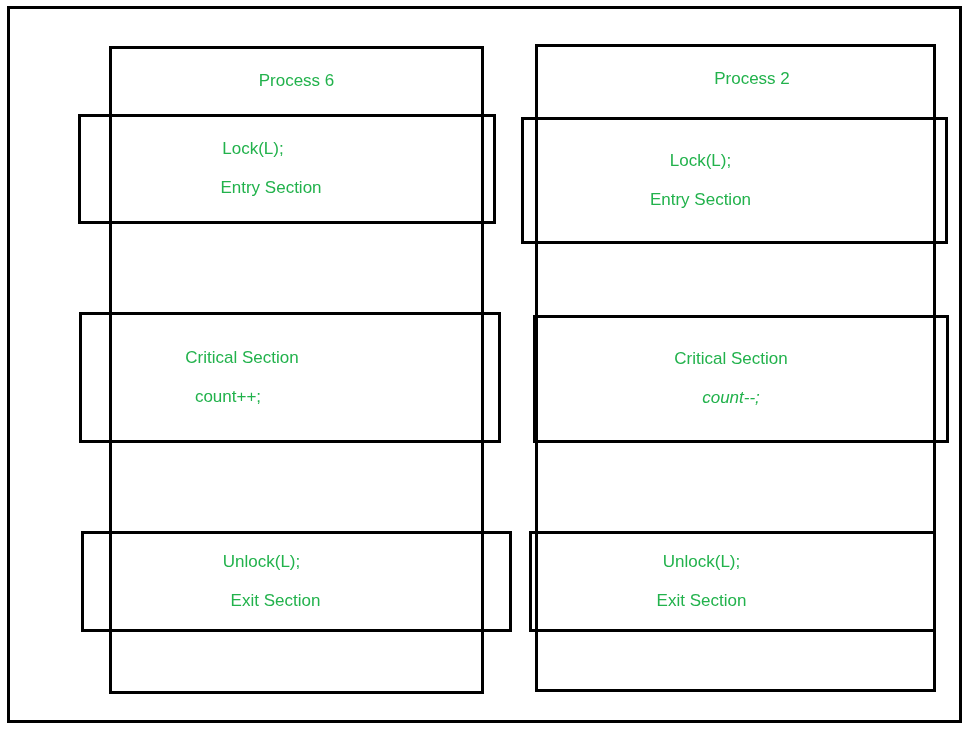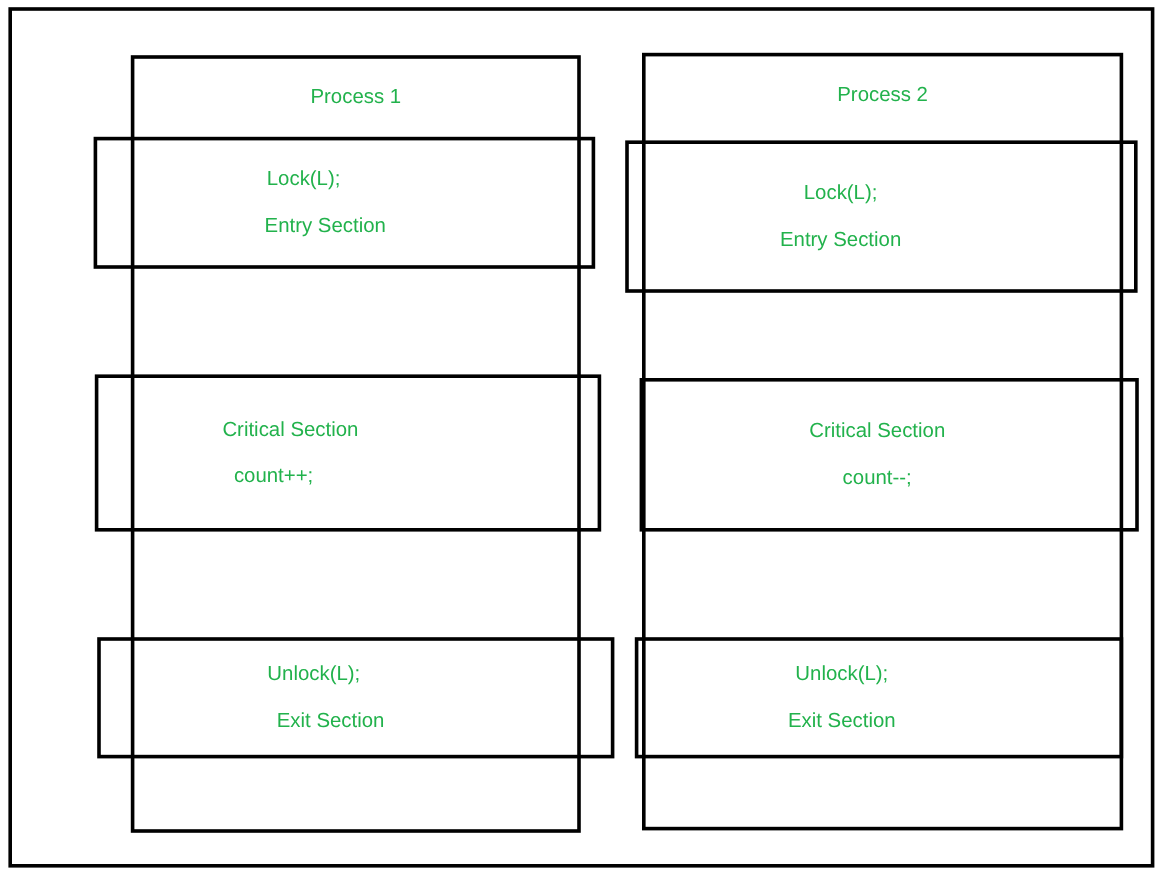--- a/index.html
+++ b/index.html
@@ -52,21 +52,21 @@
     white-space: nowrap;
   }
   #process-1-title {
     left: 109px;
     top: 71px;
     width: 375px;
   }
   #process-2-title {
     left: 535px;
     top: 69px;
-    width: 401px;
+    width: 434px;
   }
   
   .section-box {
     position: absolute;
     border: 3px solid #000000;
     box-sizing: border-box;
     background: transparent;
     display: flex;
     flex-direction: column;
     justify-content: center;
@@ -94,33 +94,33 @@
   
   #p1-entry-box .line-1   { transform: translateX(-34px); }
   #p1-entry-box .line-2   { transform: translateX(-16px); }
   #p1-critical-box .line-1{ transform: translateX(-48px); }
   #p1-critical-box .line-2{ transform: translateX(-62px); text-align: center; }
   #p1-exit-box .line-1    { transform: translateX(-35px); }
   #p1-exit-box .line-2    { transform: translateX(-21px); }
   #p2-entry-box .line-1   { transform: translateX(-34px); }
   #p2-entry-box .line-2   { transform: translateX(-34px); }
   #p2-critical-box .line-1{ transform: translateX(-10px); }
-  #p2-critical-box .line-2{ transform: translateX(-10px); }
+  #p2-critical-box .line-2{ transform: translateX(-10px); font-style: italic; }
   #p2-exit-box .line-1    { transform: translateX(-31px); }
   #p2-exit-box .line-2    { transform: translateX(-31px); }
 </style>
 </head>
 <body>
 
 <div id="canvas">
 
   <div class="outer-frame"></div>
 
   <div class="process-column" id="process-1-column"></div>
-  <div class="process-title" id="process-1-title">Process 1</div>
+  <div class="process-title" id="process-1-title">Process 6</div>
 
   <div class="process-column" id="process-2-column"></div>
   <div class="process-title" id="process-2-title">Process 2</div>
 
   <div class="section-box" id="p1-entry-box">
     <div class="section-line line-1">Lock(L);</div>
     <div class="section-line line-2">Entry Section</div>
   </div>
 
   <div class="section-box" id="p1-critical-box">

